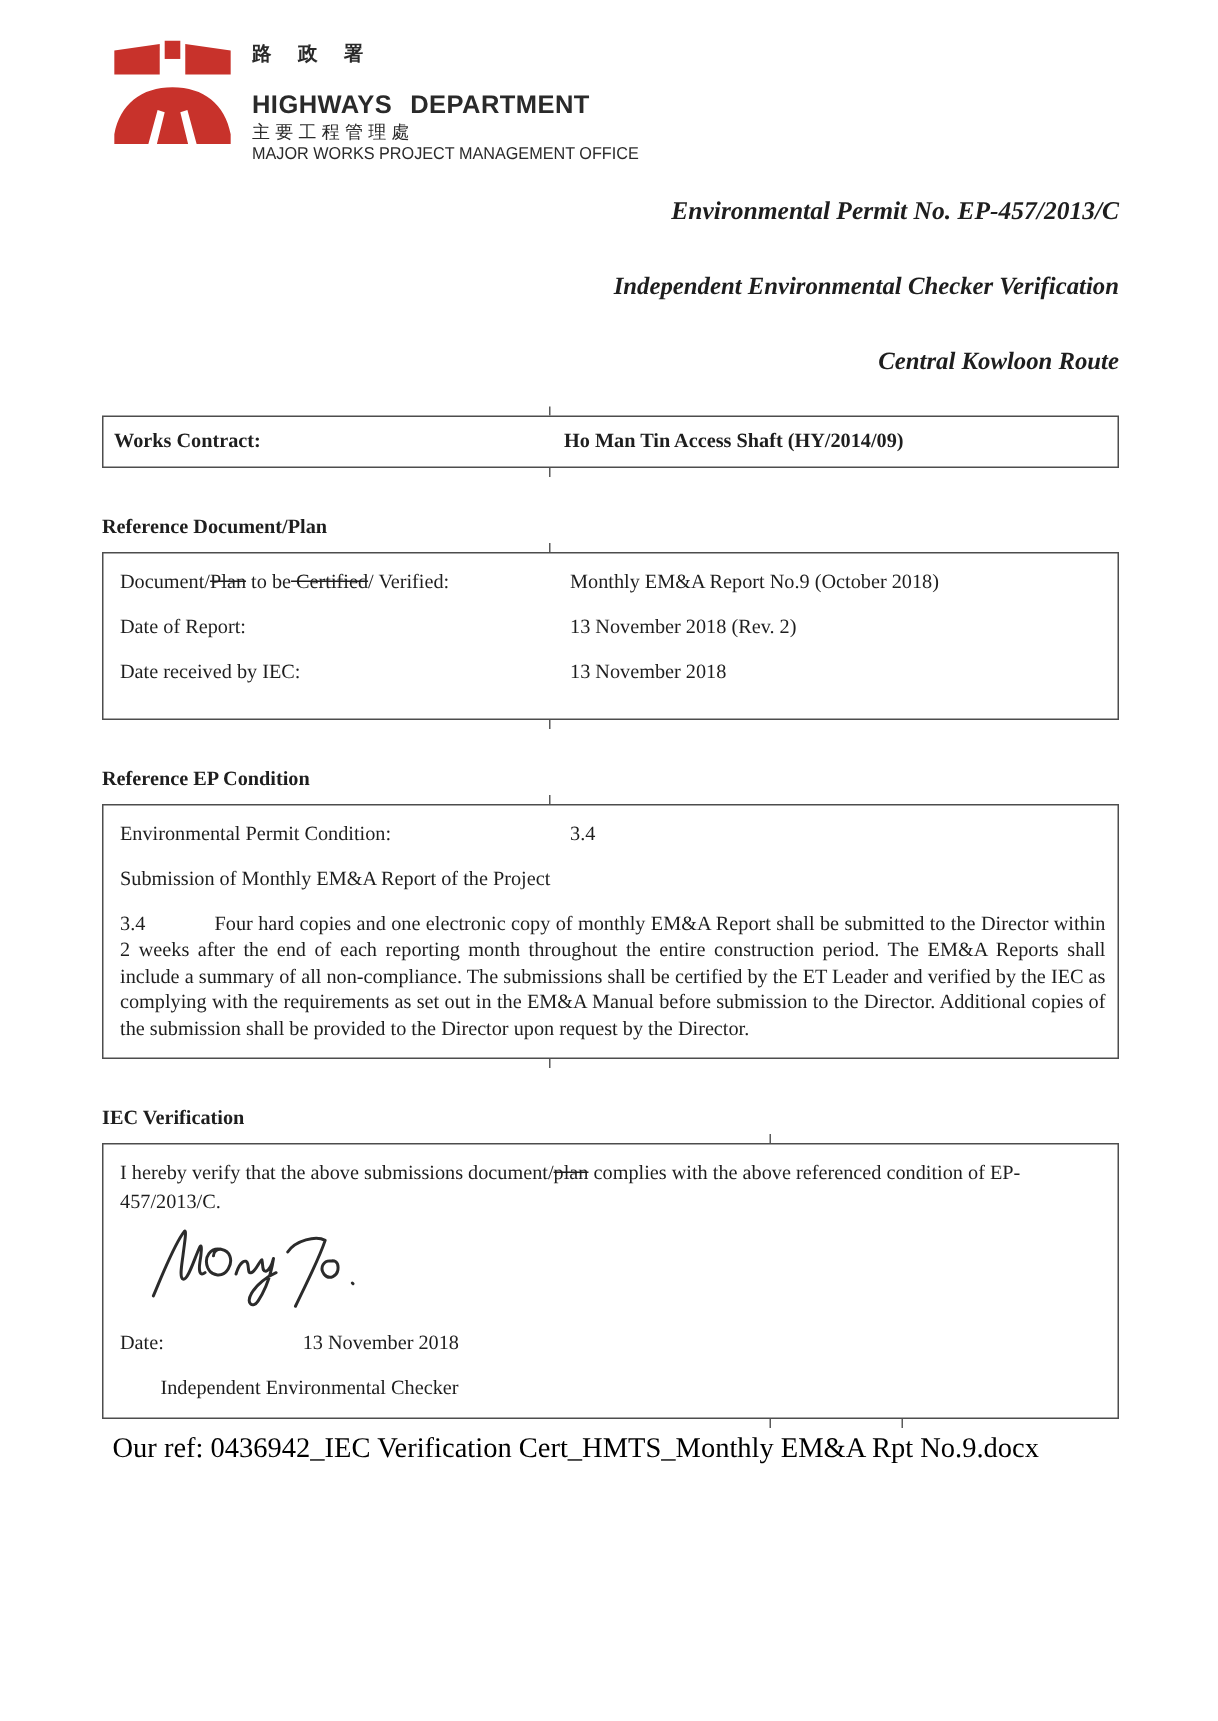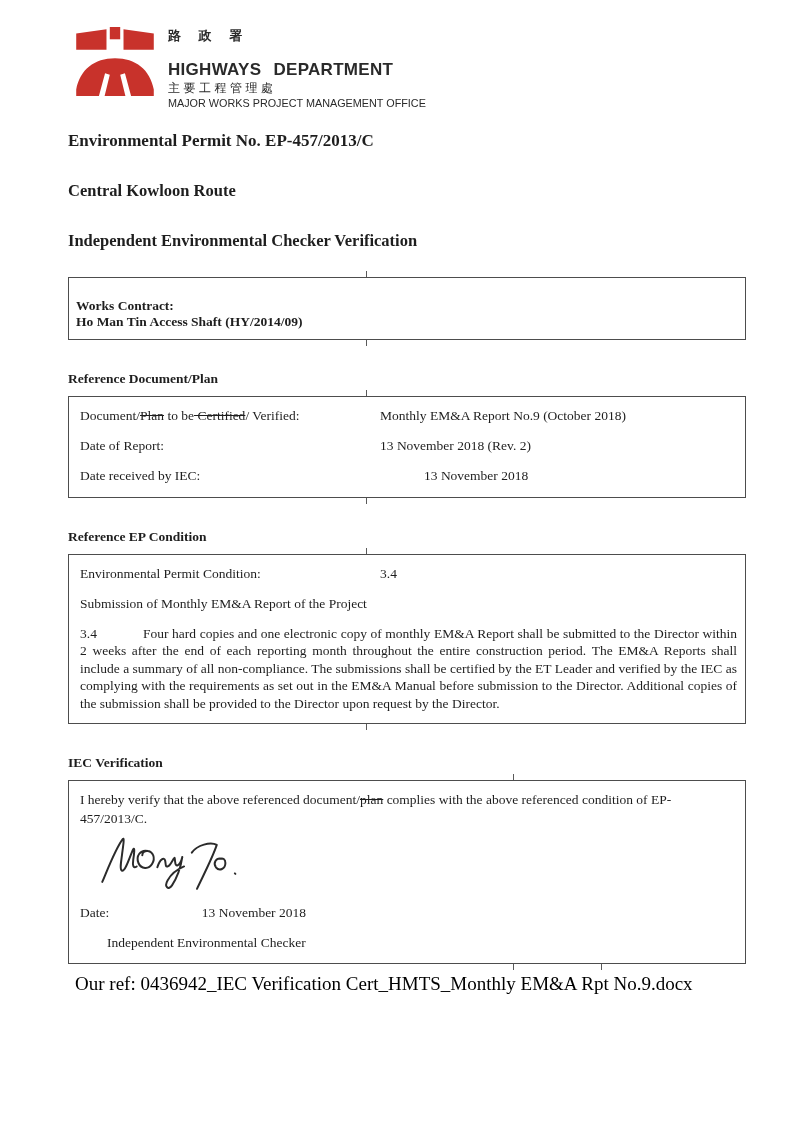--- a/index.html
+++ b/index.html
@@ -12,39 +12,39 @@
   .hd-icon svg{display:block;width:80px;height:70px;}
   .hd-text{padding-top:2px;font-family:"Liberation Sans", sans-serif;color:#2a2a2a;}
   .hd-cn{font-size:13px;font-weight:bold;letter-spacing:7px;line-height:14px;}
   .hd-en{font-size:17px;font-weight:bold;letter-spacing:0.3px;word-spacing:7px;line-height:19px;margin-top:17px;white-space:nowrap;}
   .hd-cn2{font-size:12px;letter-spacing:3.5px;line-height:14px;margin-top:2px;}
   .hd-en2{font-size:11.5px;line-height:13px;margin-top:2px;transform:scaleX(0.94);transform-origin:left;white-space:nowrap;}
   .erm{width:68px;text-align:left;margin-top:-12px;}
   .erm svg{display:block;width:66px;height:58px;margin-left:2px;}
   .erm-label{font-family:"Liberation Serif", serif;font-size:22px;letter-spacing:3px;color:#54585c;margin-top:0px;margin-left:1px;}
   
-  .title{text-align:left;font-weight:bold;}
+  .title{text-align:right;font-weight:bold;font-style:italic;}
   .title-1{font-size:17px;margin-top:26px;}
   .title-2{font-size:16.5px;margin-top:30px;}
   .title-3{font-size:16.5px;margin-top:30px;}
   
   .box{border:1px solid #4d4d4d;position:relative;}
   .tick{position:absolute;width:1px;height:6px;background:#5a5a5a;}
   .tick-top{top:-7px;}
   .tick-bottom{bottom:-7px;}
   .t297{left:297px;} .t444{left:444px;} .t532{left:532px;}
   
-  .works-box{margin-top:26px;padding:20px 8px 9px 7px;display:flex;font-size:13.5px;flex-direction:column;}
+  .works-box{margin-top:26px;padding:8px 8px 9px 7px;display:flex;font-size:13.5px;}
   .lbl-col{width:300px;flex:none;}
   .bold{font-weight:bold;}
   
   .section-heading{font-weight:bold;font-size:13.5px;margin-top:31px;}
   .section-box{margin-top:9px;padding:10px 8px 11px 11px;font-size:13.5px;}
   .ref-row{display:flex;margin-bottom:12px;line-height:18px;}
-  .ref-row:last-child{margin-bottom:1px;gap:44px;}
+  .ref-row:last-child{margin-bottom:11px;}
   .strike{text-decoration:line-through;}
   .ep-subject{margin-bottom:12px;line-height:18px;}
   .ep-clause{text-align:justify;line-height:17.4px;}
   .clause-num{display:inline-block;width:63px;}
   
   .iec-statement{line-height:18.5px;margin-bottom:4px;}
   .signature-wrap{height:64px;margin:4px 0 0 8px;}
   .signature-wrap svg{display:block;width:168px;height:62px;}
   .sign-row{display:flex;align-items:baseline;margin-top:8px;line-height:18px;}
   .sign-name{flex:1;}
@@ -75,22 +75,22 @@
       <div class="hd-text">
         <div class="hd-cn">路 政 署</div>
         <div class="hd-en">HIGHWAYS DEPARTMENT</div>
         <div class="hd-cn2">主要工程管理處</div>
         <div class="hd-en2">MAJOR WORKS PROJECT MANAGEMENT OFFICE</div>
       </div>
     </div>
   </div>
 
   <div class="title title-1">Environmental Permit No. EP-457/2013/C</div>
+  <div class="title title-3">Independent Environmental Checker Verification</div>
   <div class="title title-2">Central Kowloon Route</div>
-  <div class="title title-3">Independent Environmental Checker Verification</div>
 
   <div class="box works-box">
     <span class="tick tick-top t297"></span>
     <span class="tick tick-bottom t297"></span>
     <span class="lbl-col bold">Works Contract:</span>
     <span class="bold">Ho Man Tin Access Shaft (HY/2014/09)</span>
   </div>
 
   <div class="section-heading">Reference Document/Plan</div>
   <div class="box section-box">
@@ -122,21 +122,21 @@
     <div class="ep-clause">
       <span class="clause-num">3.4</span><span>Four hard copies and one electronic copy of monthly EM&amp;A Report shall be submitted to the Director within 2 weeks after the end of each reporting month throughout the entire construction period. The EM&amp;A Reports shall include a summary of all non-compliance. The submissions shall be certified by the ET Leader and verified by the IEC as complying with the requirements as set out in the EM&amp;A Manual before submission to the Director. Additional copies of the submission shall be provided to the Director upon request by the Director.</span>
     </div>
   </div>
 
   <div class="section-heading">IEC Verification</div>
   <div class="box section-box">
     <span class="tick tick-top t444"></span>
     <span class="tick tick-bottom t444"></span>
     <span class="tick tick-bottom t532"></span>
-    <div class="iec-statement"><span>I hereby verify that the above referenced document/</span><span class="strike">plan</span><span> complies with the above referenced condition of EP-457/2013/C.</span></div>
+    <div class="iec-statement"><span>I hereby verify that the above submissions document/</span><span class="strike">plan</span><span> complies with the above referenced condition of EP-457/2013/C.</span></div>
     <div class="signature-wrap">
       <svg viewBox="0 0 170 72" xmlns="http://www.w3.org/2000/svg">
         <g stroke="#2b2b2b" stroke-width="2.3" fill="none" stroke-linecap="round" stroke-linejoin="round">
           <path d="M4 58 C10 44 20 18 28 8 C30 6 28 18 27 26 C26 34 24 44 27 45 C31 46 36 28 40 20 C42 17 41 26 40 32 C39 39 40 43 44 40"></path>
           <path d="M57 22 C48 20 43 28 46 36 C49 43 58 44 62 37 C66 30 63 23 57 22 C53 21.5 50.5 24 50.5 27"></path>
           <path d="M68 41 C71 31 76 29 77 33 C78 37 77 41 80 40 C84 38 86 31 88 30 C89 34 88 39 91 39 C94 38 96 33 97 29 C95 42 91 53 85 62 C81 68 75.5 64 80 56 C84 49 92 43 99 40"></path>
           <path d="M108 24 C114 15 130 11 137 15 C132 30 123 47 114 66"></path>
           <path d="M142 31 C136 30 132.5 36 136 41 C140 46 147 43 147 36 C147 31.5 144 30 141 31"></path>
           <path d="M158 48 L158.6 48.6"></path>
         </g>

